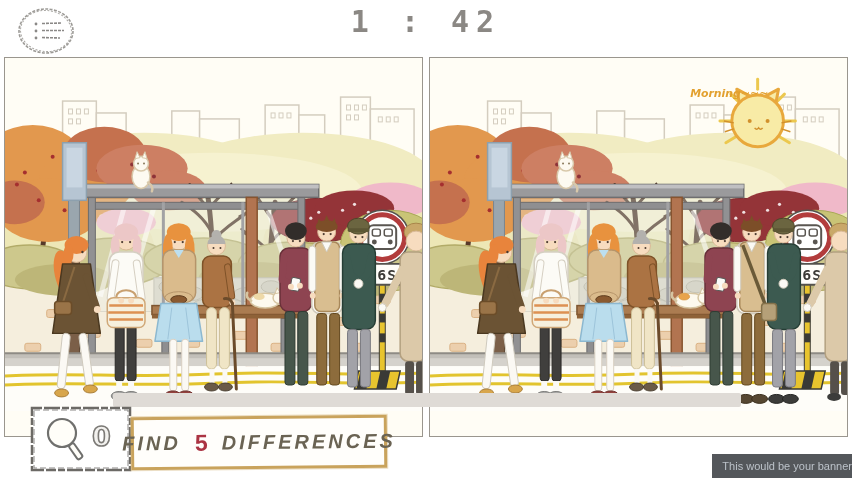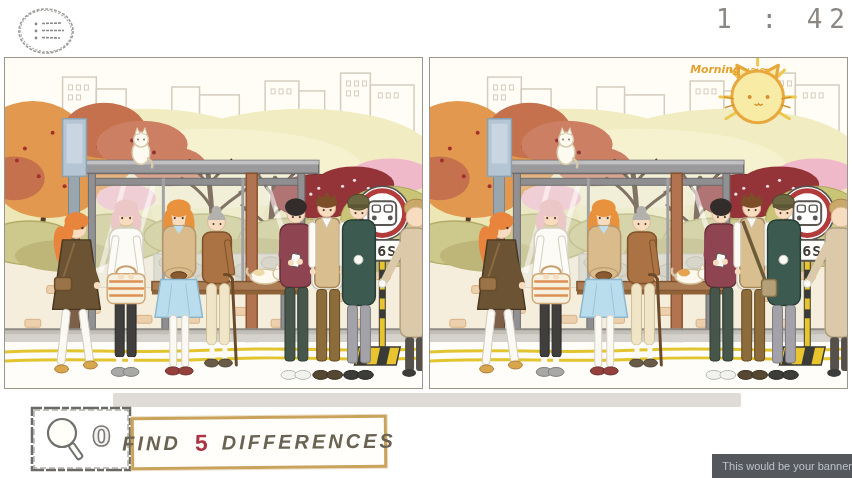--- a/index.html
+++ b/index.html
@@ -1,28 +1,28 @@
 <!DOCTYPE html>
 <html><head>
 <meta charset="utf-8">
 <style>
   html,body{margin:0;padding:0;}
   body{
     width:852px;height:478px;position:relative;overflow:hidden;
     background:#ffffff;font-family:"Liberation Sans",sans-serif;
   }
   .timer{
-    position:absolute;top:4px;left:0;right:0;text-align:right;
-    font-family:"DejaVu Sans Mono",monospace;font-size:26px;font-weight:normal;
+    position:absolute;top:4px;left:0;right:0;text-align:center;
+    font-family:"DejaVu Sans Mono",monospace;font-size:30px;font-weight:bold;
     color:#8b8884;letter-spacing:7px;
   }
   .menu-btn{position:absolute;top:3px;left:8px;width:70px;height:54px;cursor:pointer;}
   .panels{position:absolute;top:57px;left:4px;display:flex;gap:6px;}
   .panel{
-    width:419px;height:332px;box-sizing:border-box;border:1.5px solid #9a968e;
+    width:419px;height:380px;box-sizing:border-box;border:1.5px solid #9a968e;
     background:#fffdf5;overflow:hidden;
   }
   .panel svg{display:block;width:100%;height:100%;}
   .progress-bar{
     position:absolute;left:113px;top:393px;width:628px;height:14px;
     background:#dfdbd6;border-radius:2px;
   }
   .magnifier-box{position:absolute;left:30px;top:406px;width:102px;height:66px;}
   .find-box{
     position:absolute;left:131px;top:416px;width:256px;height:53px;

